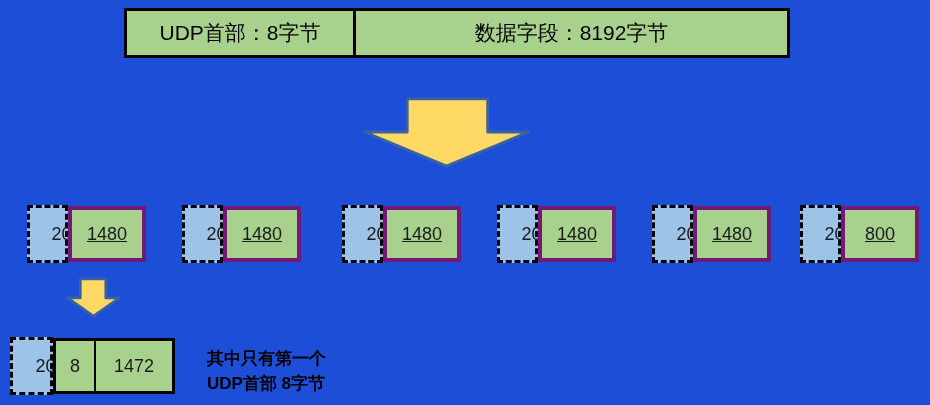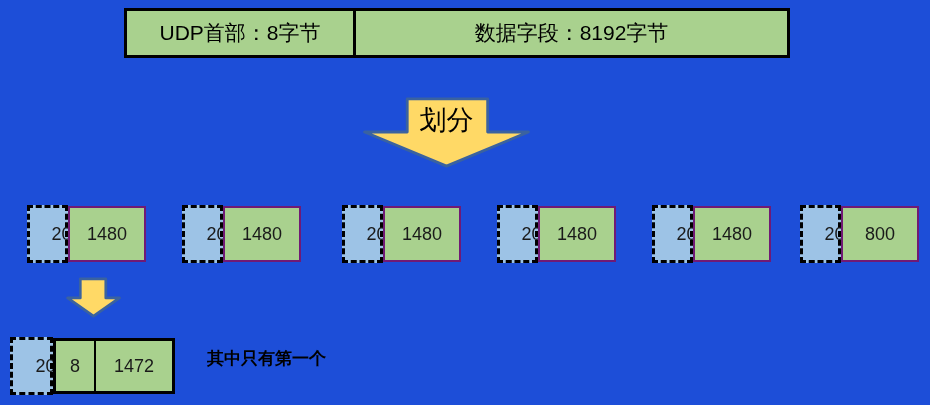--- a/index.html
+++ b/index.html
@@ -23,21 +23,21 @@
     display:flex; align-items:center; justify-content:center; font-size:27px;
   }
 
   
   .fragment { position:absolute; top:205px; display:flex; align-items:center; }
   .box {
     box-sizing:border-box; display:flex; align-items:center; justify-content:center;
     font-size:18px; color:#1a1a1a;
   }
   .ip   { width:41px; height:58px; background:#9DC3E6; border:3px dashed #000;padding-left:28px; }
-  .data { width:78px; height:56px; background:#A9D18E; border:2px solid #701a75; }
+  .data { width:78px; height:56px; background:#A9D18E; border:4px solid #701a75;text-decoration:underline; }
 
   
   .detail { position:absolute; left:10px; top:337px; display:flex; align-items:center; }
   .detail .ip { width:43px; height:58px; }
   .detail .udp  { width:42px; height:56px; background:#A9D18E; border:3px solid #000; border-right-width:1.5px; }
   .detail .dpay { width:80px; height:56px; background:#A9D18E; border:3px solid #000; border-left-width:1.5px; }
 
   
   .note { position:absolute; left:207px; top:346px; font-size:17px; font-weight:bold; line-height:25px; }
 </style>
@@ -47,21 +47,20 @@
 <div class="canvas">
 
   <div class="header-box">
     <div class="header-seg seg-left">UDP首部：8字节</div>
     <div class="header-seg seg-right">数据字段：8192字节</div>
   </div>
 
   <svg class="arrow-svg" style="left:360px; top:97px;" width="173" height="71" viewBox="-2 -2 177 75">
     <polygon points="45,0 130,0 130,35 173,35 86.5,71 0,35 45,35" fill="#FFD966" stroke="#3A62A0" stroke-width="3" stroke-linejoin="round"></polygon>
   </svg>
-  <div class="divide-label">划分</div>
 
   <div class="fragment" style="left:27px;">
     <div class="box ip">20</div>
     <div class="box data">1480</div>
   </div>
   <div class="fragment" style="left:182px;">
     <div class="box ip">20</div>
     <div class="box data">1480</div>
   </div>
   <div class="fragment" style="left:342px;">
@@ -86,15 +85,16 @@
   </svg>
 
   <div class="detail">
     <div class="box ip">20</div>
     <div class="box udp">8</div>
     <div class="box dpay">1472</div>
   </div>
 
   <div class="note">
     <div>其中只有第一个</div>
+    <div>UDP首部 8字节</div>
   </div>
 
 </div>
 
 </body></html>

